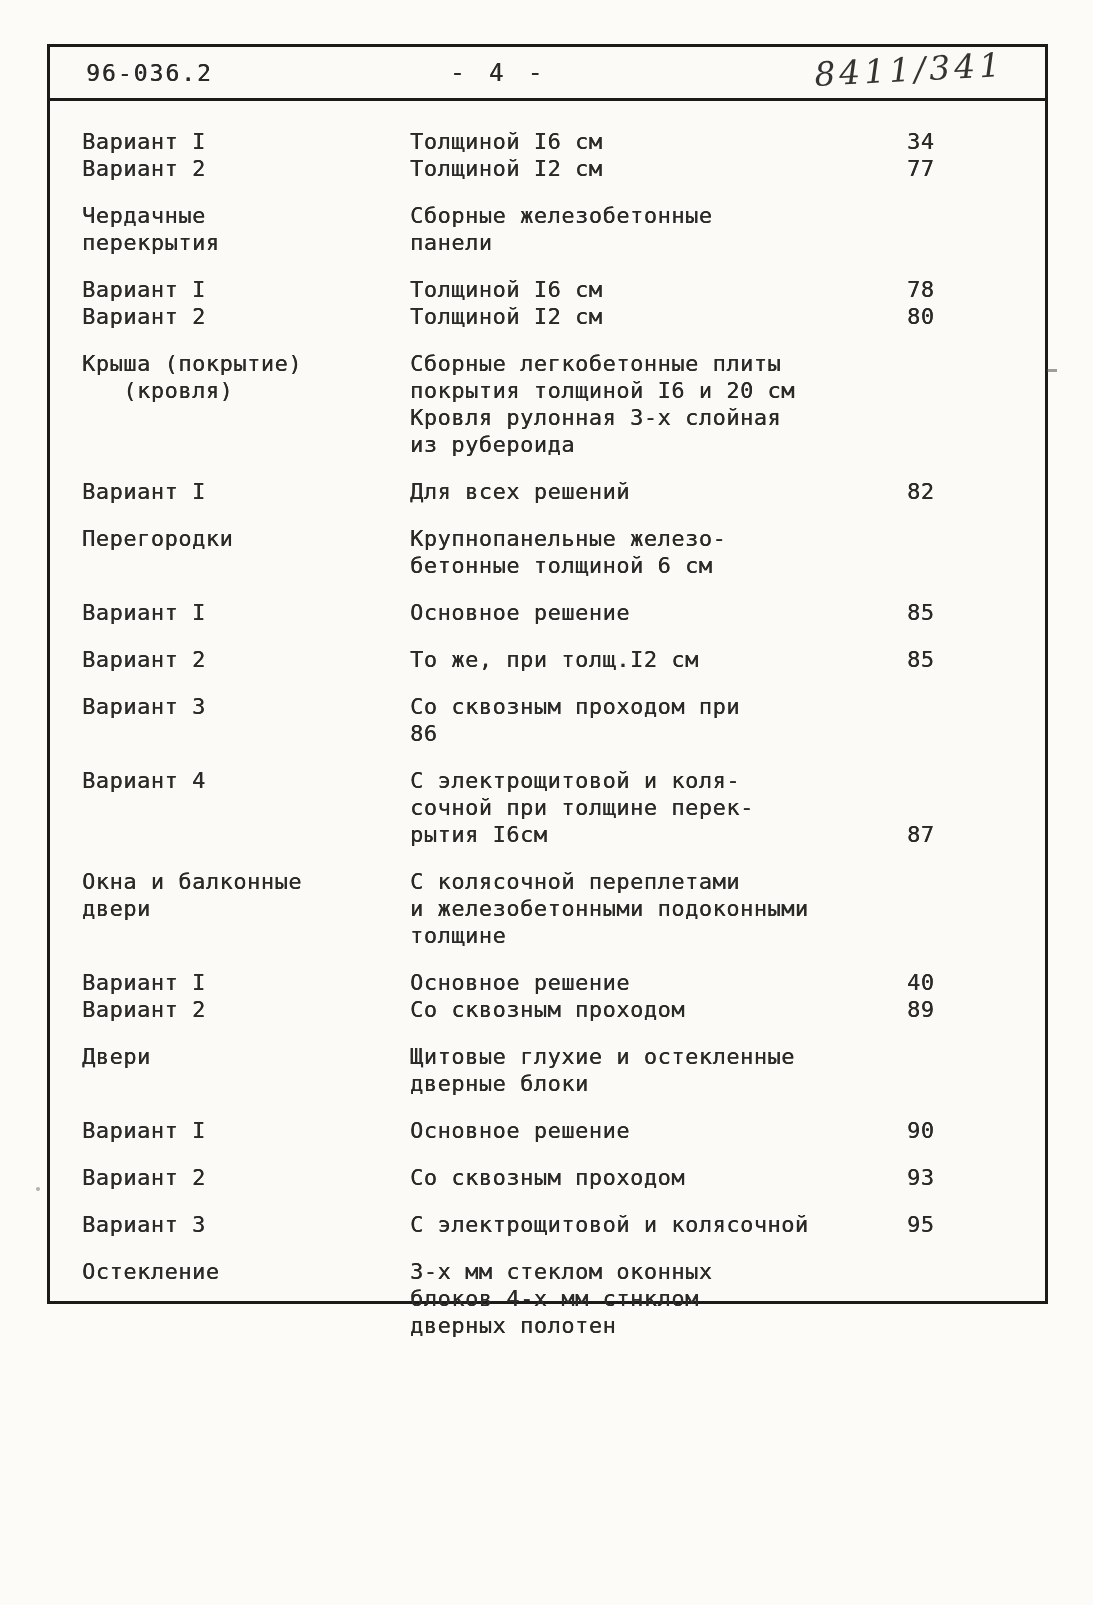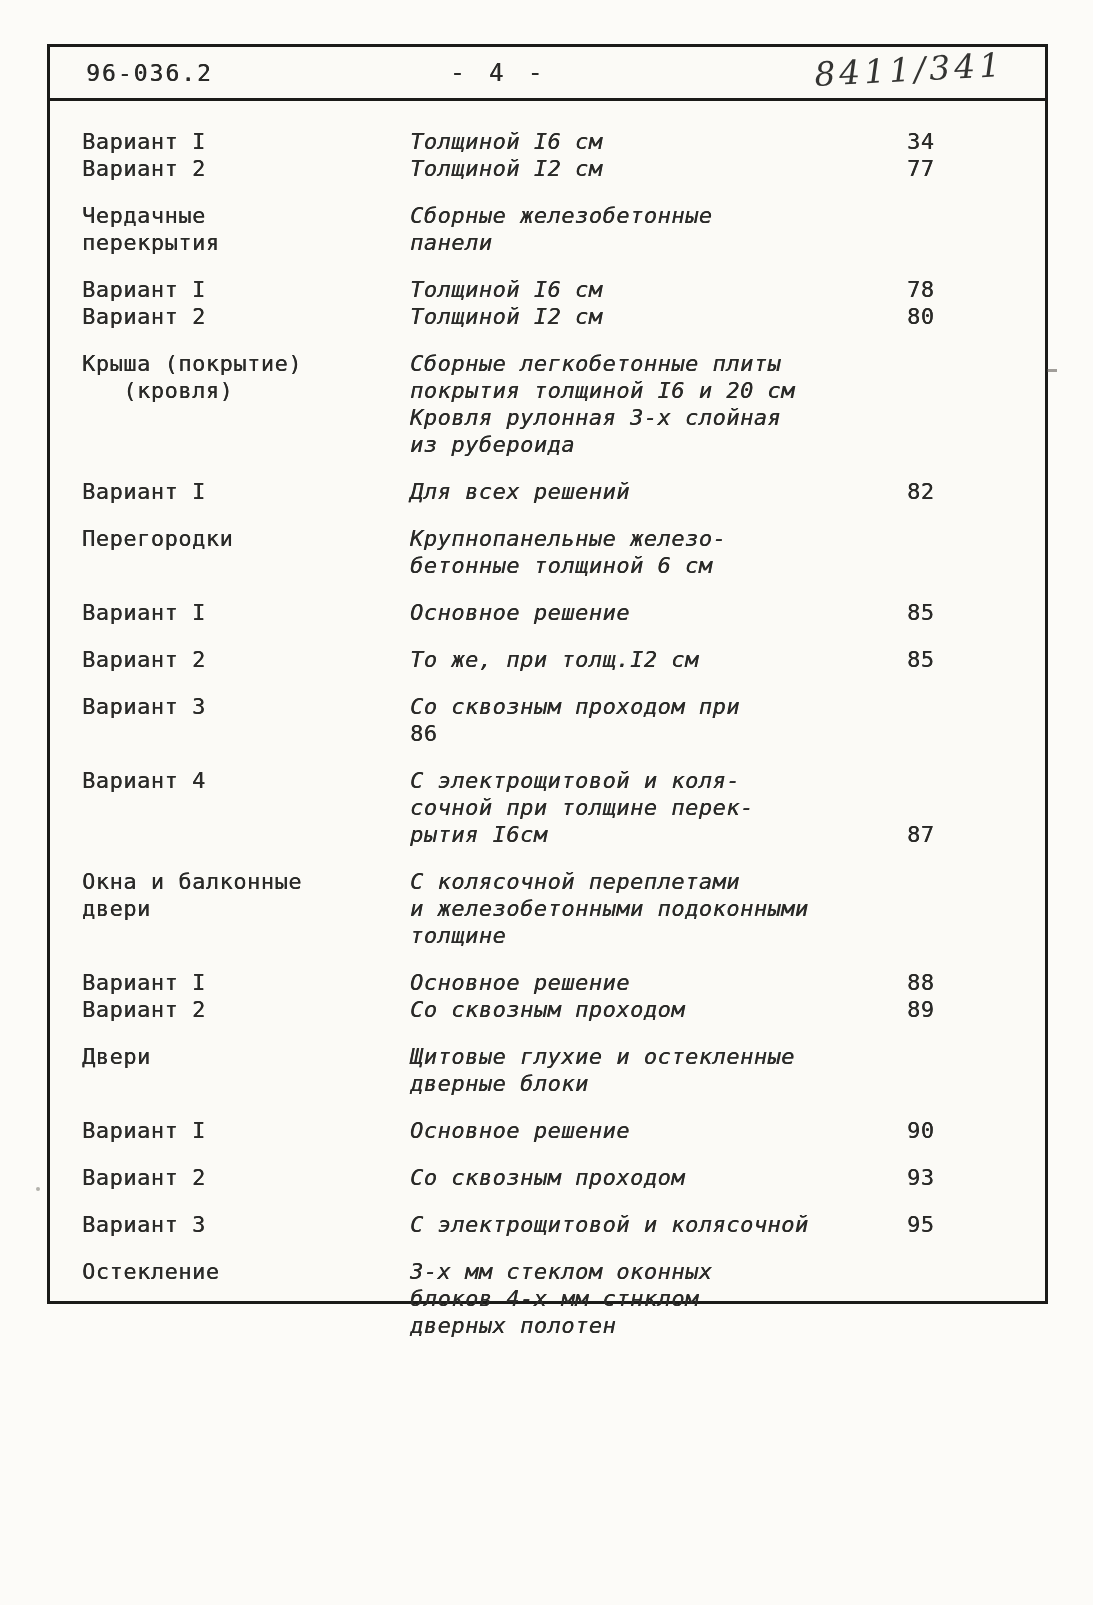--- a/index.html
+++ b/index.html
@@ -49,21 +49,21 @@
   .group { margin-bottom: 20px; }
   .row { display: flex; align-items: center; }
   .cell {
     white-space: pre;
     font-size: 22px;
     line-height: 27px;
     letter-spacing: 0.5px;
     text-shadow: 0.35px 0 0 currentColor;
   }
   .cell.name { width: 328px; flex: 0 0 328px; }
-  .cell.desc { width: 497px; flex: 0 0 497px; font-style: italic; }
+  .cell.desc { width: 497px; flex: 0 0 497px; }
   .cell.page { flex: 1 1 auto; }
   
   .scan-tick-right {
     position: absolute;
     right: -12px; top: 322px;
     width: 10px; height: 3px;
     background: #55524c;
     opacity: .55;
   }
   .scan-dot-left {
@@ -220,21 +220,21 @@
         <div class="row">
           <div class="cell name"></div>
           <div class="cell desc">толщине</div>
           <div class="cell page"></div>
         </div>
       </div>
       <div class="group">
         <div class="row">
           <div class="cell name">Вариант I</div>
           <div class="cell desc">Основное решение</div>
-          <div class="cell page">88</div>
+          <div class="cell page">40</div>
         </div>
         <div class="row">
           <div class="cell name">Вариант 2</div>
           <div class="cell desc">Со сквозным проходом</div>
           <div class="cell page">89</div>
         </div>
       </div>
       <div class="group">
         <div class="row">
           <div class="cell name">Двери</div>

